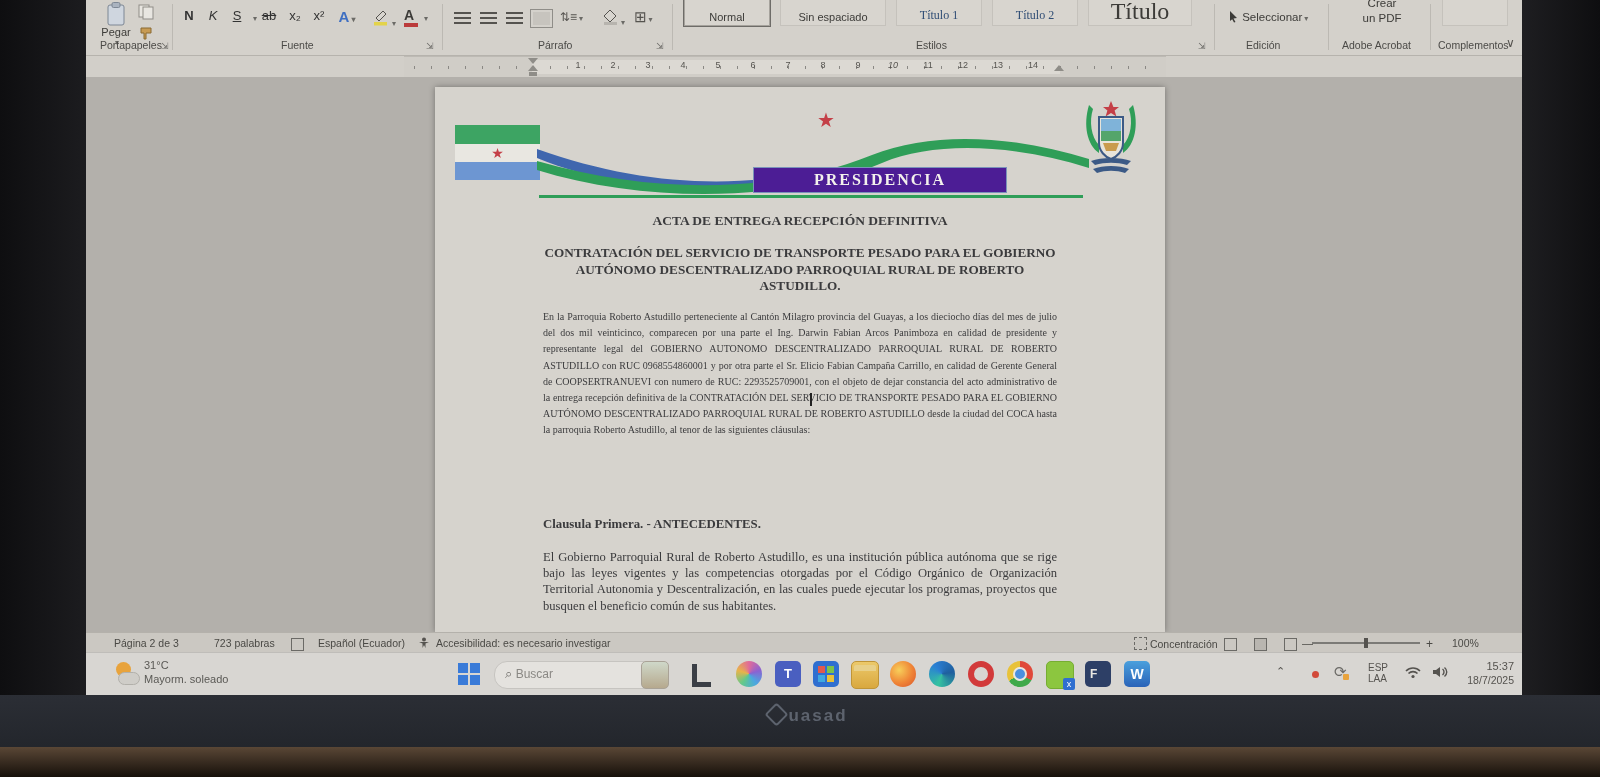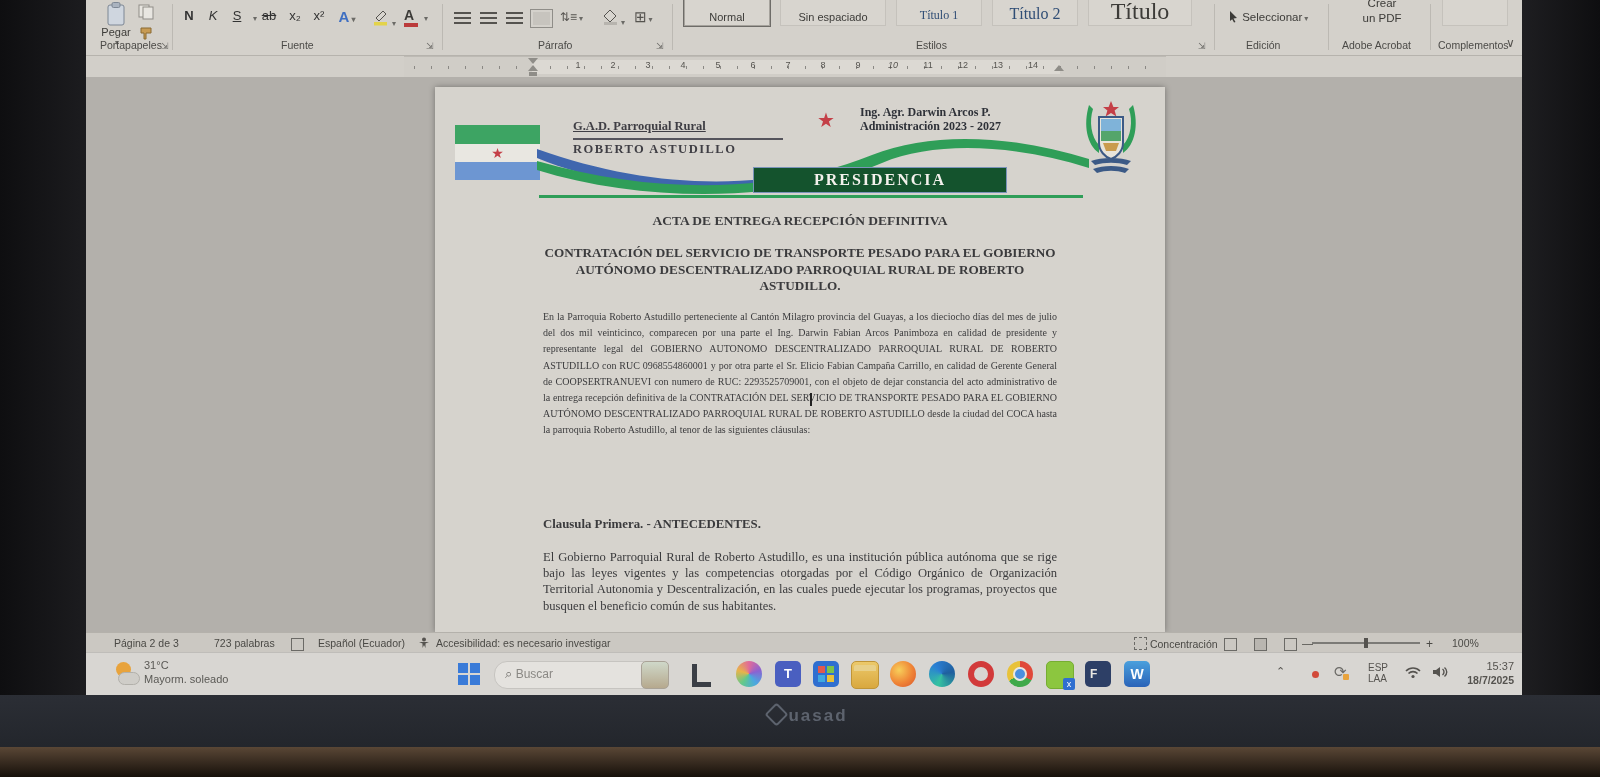--- a/index.html
+++ b/index.html
@@ -50,21 +50,21 @@
   #flag .s3{height:18px;background:#6d96d2;}
   .redstar{color:#c43f47;font-size:14px;line-height:14px;}
   #org{position:absolute;left:138px;top:32px;width:210px;color:#3f3e44;}
   #org .l1{font-weight:bold;font-size:12.5px;text-decoration:underline;}
   #org .rule{height:1.5px;background:#55545c;margin:4px 0 2px;}
   #org .l2{font-weight:bold;font-size:12.5px;letter-spacing:1.5px;}
   #hdr-star{position:absolute;left:382px;top:26px;font-size:20px;}
   #admin{position:absolute;left:425px;top:18px;width:220px;text-align:left;font-weight:bold;font-size:12px;color:#2e3138;line-height:14px;}
   #crest{position:absolute;left:648px;top:12px;}
   #swoosh{position:absolute;left:102px;top:48px;}
-  #banner{position:absolute;left:318px;top:80px;width:252px;height:24px;background:#14532d;border:1px solid #7a93ba;
+  #banner{position:absolute;left:318px;top:80px;width:252px;height:24px;background:#4c1d95;border:1px solid #7a93ba;
           color:#f3f1ec;font-family:"Liberation Serif",serif;font-weight:bold;font-size:16px;letter-spacing:2px;text-align:center;line-height:24px;}
   #hdr-rule{position:absolute;left:104px;top:108px;width:544px;height:3px;background:#2f9e58;}
   #watermark{left:1119px;top:583px;color:#a6a49e;font-size:15px;}
   #watermark .wl2{font-size:10px;margin-top:3px;color:#b2b0aa;}
   
   #statusbar{left:0;top:632px;width:1436px;height:20px;background:#cbc8c2;border-top:1px solid #b4b1ab;
              font-size:10.5px;color:#4a4945;}
   .sb{position:absolute;top:4px;}
   .sb-ic{display:inline-block;width:11px;height:11px;border:1px solid #6b6a66;vertical-align:-2px;}
   #zoom-line{position:absolute;top:9px;left:1226px;width:108px;height:1.5px;background:#7b7a76;}
@@ -148,21 +148,21 @@
       <div class="stylebox" style="left:598px;width:84px;outline:1.5px solid #6e6c68;">
           <div class="lbl">Normal</div>
         </div>
       <div class="stylebox" style="left:694px;width:104px;border-color:#c5c2bc;">
           <div class="lbl">Sin espaciado</div>
         </div>
       <div class="stylebox" style="left:810px;width:84px;border-color:#c5c2bc;">
           <div class="lbl" style="font-family:'Liberation Serif',serif;font-size:12px;color:#2f4d75;">Título 1</div>
         </div>
       <div class="stylebox" style="left:906px;width:84px;border-color:#c5c2bc;">
-          <div class="lbl" style="font-family:'Liberation Serif',serif;font-size:16px;color:#2f4d75;">Título 2</div>
+          <div class="lbl" style="font-family:'Liberation Serif',serif;font-size:12px;color:#2f4d75;">Título 2</div>
         </div>
       <div class="stylebox" style="left:1002px;width:102px;border-color:#c5c2bc;">
           <div class="lbl" style="font-family:'Liberation Serif',serif;font-size:24px;color:#3c3b38;bottom:0;">Título</div>
         </div>
       <div class="grp-label" style="left:830px;">Estilos</div>
       <div class="launcher" style="left:1112px;">⇲</div>
       <div class="vsep" style="left:1128px;"></div>
 
       <div class="abs" style="left:1142px;top:10px;font-size:11.5px;color:#3c3b38;">
         <svg width="11" height="13" style="vertical-align:-2px;">
@@ -217,32 +217,23 @@
           <div class="s3"></div>
         </div>
 
         <svg id="swoosh" width="552" height="66" viewBox="0 0 552 66">
           <path d="M0,14 C95,48 185,54 268,38 L268,47 C175,64 82,56 0,23 Z" fill="#3f66ae"></path>
           <path d="M0,26 C125,62 245,56 335,20 C395,-4 475,0 552,24 L552,33 C475,9 398,6 345,28 C255,66 112,70 0,35 Z" fill="#2f9e58"></path>
         </svg>
         <div id="hdr-rule"></div>
         <div id="banner">PRESIDENCIA</div>
 
-        <div id="org">
-          <div class="l1">G.A.D. Parroquial Rural</div>
-          <div class="rule"></div>
-          <div class="l2">ROBERTO ASTUDILLO</div>
-        </div>
 
         <div id="hdr-star" class="redstar" style="font-size:20px;">★</div>
 
-        <div id="admin">
-          <div>Ing. Agr. Darwin Arcos P.</div>
-          <div>Administración 2023 - 2027</div>
-        </div>
 
         <svg id="crest" width="56" height="80" viewBox="0 0 56 80">
           <path d="M6 6 C0 26 4 46 16 54 L16 46 C8 38 6 22 10 10 Z" fill="#2f9e58"></path>
           <path d="M50 6 C56 26 52 46 40 54 L40 46 C48 38 50 22 46 10 Z" fill="#2f9e58"></path>
           <polygon points="28,2 30.4,8 36,8 31.6,11.6 33.4,17.6 28,14 22.6,17.6 24.4,11.6 20,8 25.6,8" fill="#c43f47"></polygon>
           <path d="M16 18 L40 18 L40 44 C40 52 34 58 28 60 C22 58 16 52 16 44 Z" fill="#e8e4da" stroke="#3c5a86" stroke-width="2"></path>
           <rect x="18" y="20" width="20" height="12" fill="#7fb3d9"></rect>
           <rect x="18" y="32" width="20" height="10" fill="#54a56b"></rect>
           <path d="M20 44 L36 44 L33 52 L23 52 Z" fill="#c99b4e"></path>
           <path d="M8 62 C18 58 38 58 48 62 L44 66 C34 63 22 63 12 66 Z" fill="#3c5a86"></path>
@@ -355,21 +346,21 @@
         <path d="M4.5 8.5 C7 6 11 6 13.5 8.5" stroke="#55534f" stroke-width="1.6" fill="none"></path>
         <circle cx="9" cy="11.5" r="1.6" fill="#55534f"></circle>
       </svg>
       <svg class="abs" style="left:1346px;top:12px;" width="18" height="14">
         <path d="M1 5 L4 5 L8 2 L8 12 L4 9 L1 9 Z" fill="#55534f"></path>
         <path d="M10.5 4 C12.5 5.5 12.5 8.5 10.5 10" stroke="#55534f" stroke-width="1.4" fill="none"></path>
         <path d="M12.5 2.5 C15.5 5 15.5 9 12.5 11.5" stroke="#55534f" stroke-width="1.4" fill="none"></path>
       </svg>
       <div id="clock">
         <div>15:37</div>
-        <div style="font-size:10.5px;font-weight:bold;">18/7/2025</div>
+        <div style="font-size:10.5px;">18/7/2025</div>
       </div>
     </div>
   </div>
 
   <div class="abs" id="bezel-left"></div>
   <div class="abs" id="bezel-right"></div>
   <div class="abs" id="bezel-bottom"></div>
   <div class="abs" id="brand"><span class="hex"></span><span>uasad</span></div>
   <div class="abs" id="desk"></div>
 </div>

